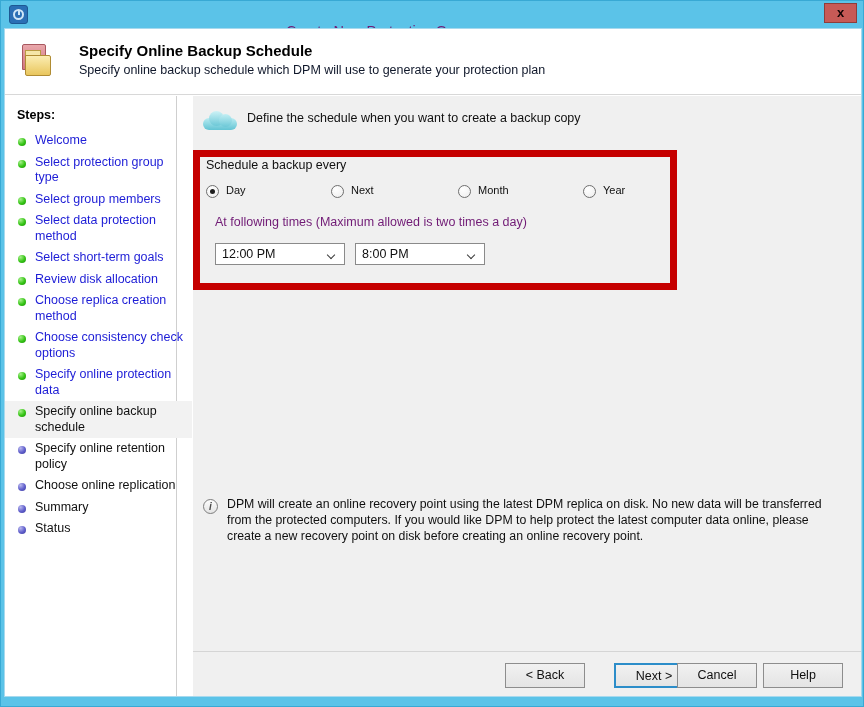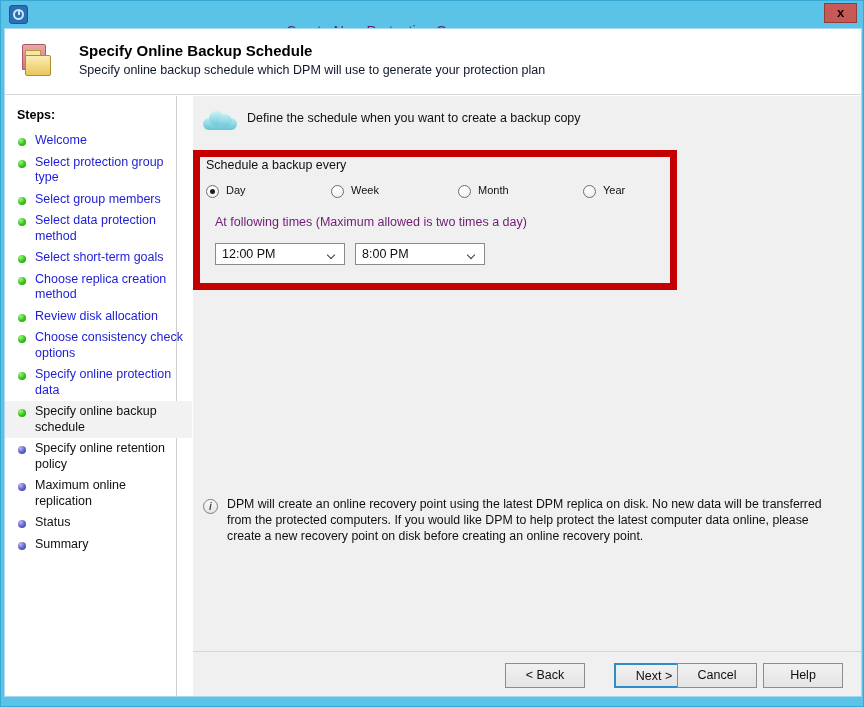--- a/index.html
+++ b/index.html
@@ -438,53 +438,53 @@
           <div class="step">
             <span class="bullet"></span>
             <span class="label">Select data protection method</span>
           </div>
           <div class="step">
             <span class="bullet"></span>
             <span class="label">Select short-term goals</span>
           </div>
           <div class="step">
             <span class="bullet"></span>
+            <span class="label">Review disk allocation</span>
+          </div>
+          <div class="step">
+            <span class="bullet"></span>
             <span class="label">Choose replica creation method</span>
           </div>
           <div class="step">
             <span class="bullet"></span>
-            <span class="label">Review disk allocation</span>
-          </div>
-          <div class="step">
-            <span class="bullet"></span>
             <span class="label">Choose consistency check options</span>
           </div>
           <div class="step">
             <span class="bullet"></span>
             <span class="label">Specify online protection data</span>
           </div>
           <div class="step current">
             <span class="bullet"></span>
             <span class="label">Specify online backup schedule</span>
           </div>
           <div class="step pending">
             <span class="bullet"></span>
             <span class="label">Specify online retention policy</span>
           </div>
           <div class="step pending">
             <span class="bullet"></span>
-            <span class="label">Maximum online replication</span>
+            <span class="label">Choose online replication</span>
           </div>
           <div class="step pending">
             <span class="bullet"></span>
+            <span class="label">Summary</span>
+          </div>
+          <div class="step pending">
+            <span class="bullet"></span>
             <span class="label">Status</span>
-          </div>
-          <div class="step pending">
-            <span class="bullet"></span>
-            <span class="label">Summary</span>
           </div>
         </div>
     </div>
 
     <div id="main">
 
       <div id="cloud-row">
         <div id="cloud-icon">
           <div class="c1"></div>
             <div class="c2"></div>
@@ -497,21 +497,21 @@
 
       <div id="schedule-group">
         <div id="schedule-label">Schedule a backup every</div>
 
         <div class="radio-opt checked" style="left:5px;">
           <span class="rdo"></span>
           <span class="rlabel">Day</span>
         </div>
         <div class="radio-opt" style="left:130px;">
           <span class="rdo"></span>
-          <span class="rlabel">Week</span>
+          <span class="rlabel">Next</span>
         </div>
         <div class="radio-opt" style="left:257px;">
           <span class="rdo"></span>
           <span class="rlabel">Month</span>
         </div>
         <div class="radio-opt" style="left:382px;">
           <span class="rdo"></span>
           <span class="rlabel">Year</span>
         </div>
 

